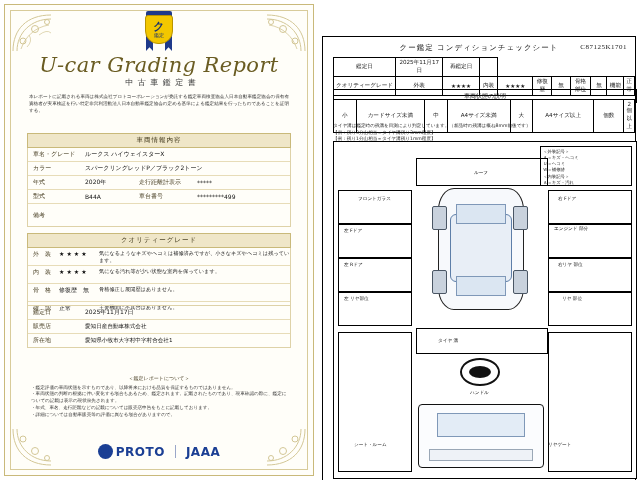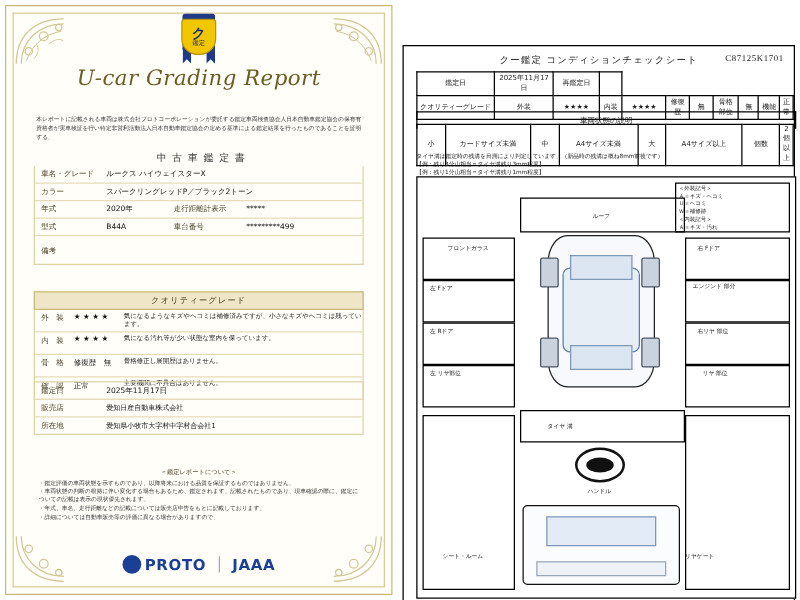--- a/index.html
+++ b/index.html
@@ -20,22 +20,22 @@
   .crest{position:absolute;left:50%;top:6px;transform:translateX(-50%);width:34px;height:42px;}
   .crest .ribbon{position:absolute;left:50%;top:0;transform:translateX(-50%);width:26px;height:30px;background:#1f3a8a;border-radius:2px;}
   .crest .shield{position:absolute;left:50%;top:4px;transform:translateX(-50%);width:26px;height:27px;background:#f3c700;border:1px solid #b99400;border-radius:3px 3px 13px 13px;display:flex;flex-direction:column;align-items:center;justify-content:center;line-height:1;}
   .crest .shield b{font-size:11px;color:#16306e;font-weight:700;}
   .crest .shield i{font-size:5px;font-style:normal;color:#16306e;margin-top:1px;}
   .crest .tails{position:absolute;left:50%;top:27px;transform:translateX(-50%);width:30px;height:14px;}
   .crest .tails:before,.crest .tails:after{content:"";position:absolute;top:0;width:7px;height:13px;background:#1f3a8a;}
   .crest .tails:before{left:2px;clip-path:polygon(0 0,100% 0,100% 100%,50% 72%,0 100%);}
   .crest .tails:after{right:2px;clip-path:polygon(0 0,100% 0,100% 100%,50% 72%,0 100%);}
 
-  .title{position:absolute;left:0;right:0;top:48px;text-align:center;font-family:"DejaVu Serif","Liberation Serif",serif;font-style:italic;font-size:17px;color:#6a5c22;letter-spacing:.4px;}
-  .subtitle{position:absolute;left:4px;right:0;top:72px;text-align:center;font-size:8px;color:#3a3a3a;letter-spacing:1px;margin-top:44px;}
+  .title{position:absolute;left:0;right:0;top:48px;text-align:center;font-family:"DejaVu Serif","Liberation Serif",serif;font-style:italic;font-size:21px;color:#6a5c22;letter-spacing:.4px;}
+  .subtitle{position:absolute;left:4px;right:0;top:72px;text-align:center;font-size:8px;color:#3a3a3a;letter-spacing:1px;}
 
   .blurb{position:absolute;left:24px;right:24px;top:88px;font-size:4.6px;line-height:1.55;color:#333;text-align:justify;}
 
   .sec{position:absolute;left:22px;right:22px;}
   .sec-hd{background:#efe6c8;border:1px solid #c9b97a;text-align:center;font-size:6.5px;padding:2px 0;color:#3b3215;letter-spacing:1px;}
   .rows{border-left:1px solid #ded2a8;border-right:1px solid #ded2a8;border-bottom:1px solid #ded2a8;}
   .row{display:flex;align-items:center;border-bottom:1px solid #e7dcb8;min-height:13px;font-size:6px;}
   .row:last-child{border-bottom:none;}
   .lab{width:52px;padding-left:5px;color:#4a4126;flex:none;}
   .val{flex:1;color:#111;}
@@ -168,20 +168,21 @@
           <b>ク</b>
           <i>鑑定</i>
         </div>
       </div>
 
       <div class="title">U-car Grading Report</div>
       <div class="subtitle">中 古 車 鑑 定 書</div>
       <div class="blurb">本レポートに記載される車両は株式会社プロトコーポレーションが委託する鑑定車両検査協会人日本自動車鑑定協会の保有有資格者が実車検証を行い特定非営利活動法人日本自動車鑑定協会の定める基準による鑑定結果を行ったものであることを証明する。</div>
 
       <div class="sec" style="top:128px;">
+        <div class="sec-hd">車両情報内容</div>
         <div class="rows">
           <div class="row">
             <div class="lab">車名・グレード</div>
             <div class="val">ルークス ハイウェイスターX</div>
           </div>
           <div class="row">
             <div class="lab">カラー</div>
             <div class="val">スパークリングレッドP／ブラック2トーン</div>
           </div>
           <div class="row">

